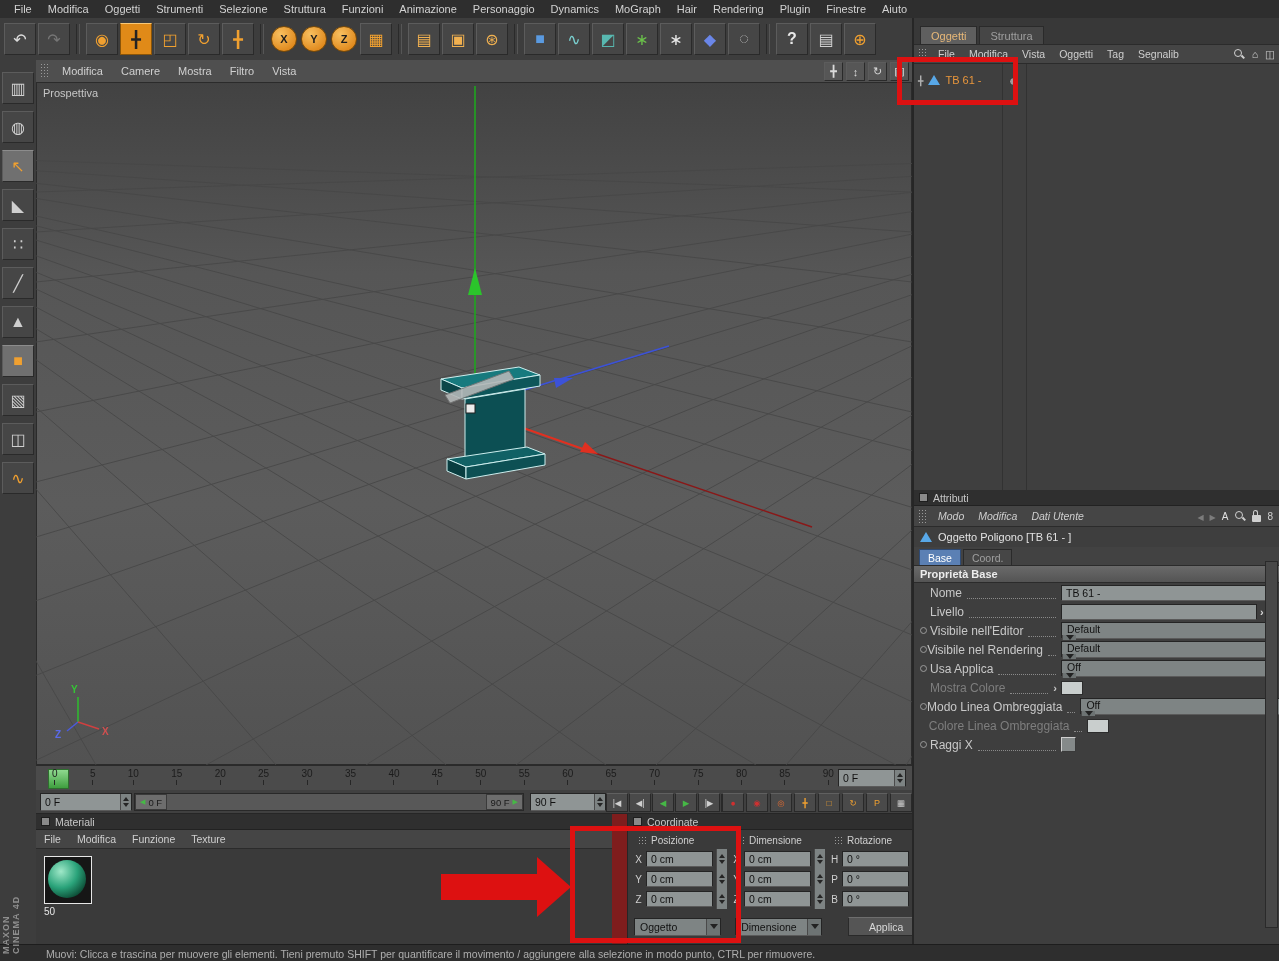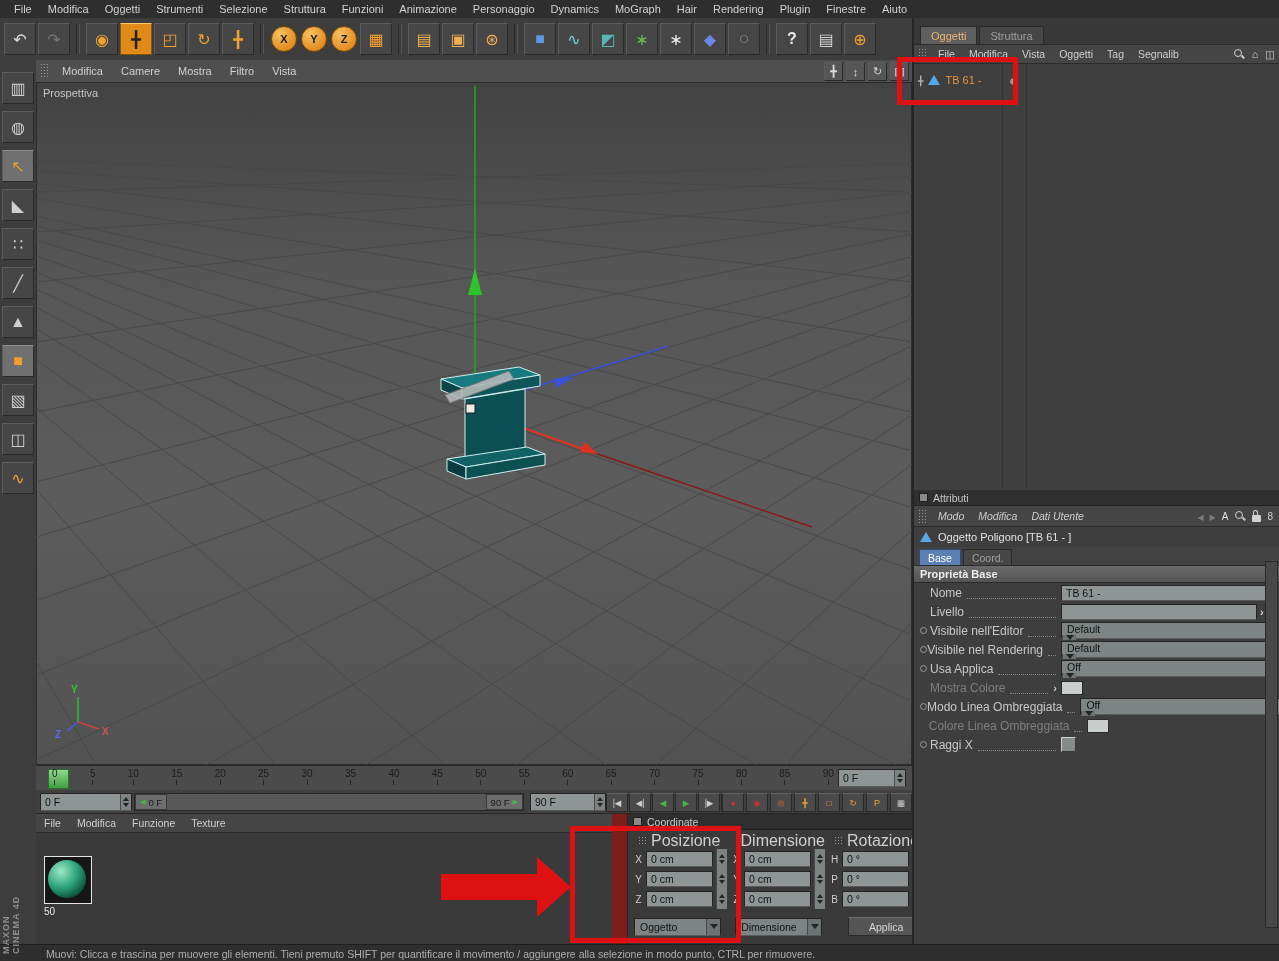--- a/index.html
+++ b/index.html
@@ -54,21 +54,21 @@
   .phead::before{content:"";width:7px;height:7px;background:#8a8a8a;margin:0 5px;border:1px solid #1e1e1e;}
   .pmenu{height:18px;background:#454545;border-bottom:1px solid #2b2b2b;display:flex;align-items:center;font-size:10.5px;}
   .pmenu .it{padding:0 8px;color:#cfcfcf;}
   #matthumb{position:absolute;left:8px;top:42px;width:46px;height:46px;background:#161616;border:1px solid #e6e6e6;}
   #matthumb .sphere{position:absolute;left:3px;top:3px;width:38px;height:38px;border-radius:50%;background:radial-gradient(circle at 34% 30%,#9fe8c8,#2aa37a 45%,#073b28 85%);}
   #matname{position:absolute;left:8px;top:92px;color:#e6e6e6;font-size:10px;}
   
   #coords{left:627px;top:813px;width:300px;height:131px;background:#3a3a3a;border-top:1px solid #262626;border-left:1px solid #262626;}
   #cgroups{position:absolute;left:6px;top:18px;display:flex;gap:5px;}
   .cg{width:93px;}
-  .cg-title{height:17px;display:flex;align-items:center;color:#cfcfcf;font-size:16px;}
+  .cg-title{height:17px;display:flex;align-items:center;color:#cfcfcf;font-size:10px;}
   .cg-title .grip{height:9px;}
   .cg-row{display:flex;align-items:center;height:20px;gap:3px;}
   .axl{width:9px;color:#cfcfcf;font-size:10px;text-align:center;}
   .cfield{flex:1;height:15px;}
   .dd{display:flex;align-items:stretch;background:#7e8484;border:1px solid #242424;border-bottom-color:#5a5a5a;height:16px;color:#111;font-size:10.5px;}
   .dd .dd-val{flex:1;display:flex;align-items:center;padding-left:5px;}
   .dd .dd-btn{width:13px;display:flex;align-items:center;justify-content:center;background:#6d7373;border-left:1px solid #4a4a4a;}
   .caret{width:0;height:0;border-left:4px solid transparent;border-right:4px solid transparent;border-top:5px solid #222;}
   #cfooter{position:absolute;left:6px;top:103px;width:290px;display:flex;align-items:center;}
   #cfooter .dd{width:88px;}
@@ -463,20 +463,23 @@
       <span class="tbtn ico" data-name="record-scale-icon"></span>
       <span class="tbtn ico" data-name="record-rotation-icon"></span>
       <span class="tbtn ico" data-name="record-parameter-icon"></span>
       <span class="tbtn ico" data-name="record-pla-icon"></span>
       <span class="tbtn ico" data-name="snap-icon"></span>
       <span class="tbtn ico" data-name="solo-icon"></span>
     </div>
   </div>
 
   <div id="materials" class="abs" data-name="materials-panel">
+    <div class="phead" data-name="materials-header">
+        <span>Materiali</span>
+      </div>
     <div class="pmenu">
         <span class="it" data-name="materials-menu-item">File</span>
         <span class="it" data-name="materials-menu-item">Modifica</span>
         <span class="it" data-name="materials-menu-item">Funzione</span>
         <span class="it" data-name="materials-menu-item">Texture</span>
       </div>
     <div id="matthumb" data-name="material-thumbnail">
         <span class="sphere" data-name="material-sphere"></span>
       </div>
     <div id="matname" data-name="material-name">50</div>

